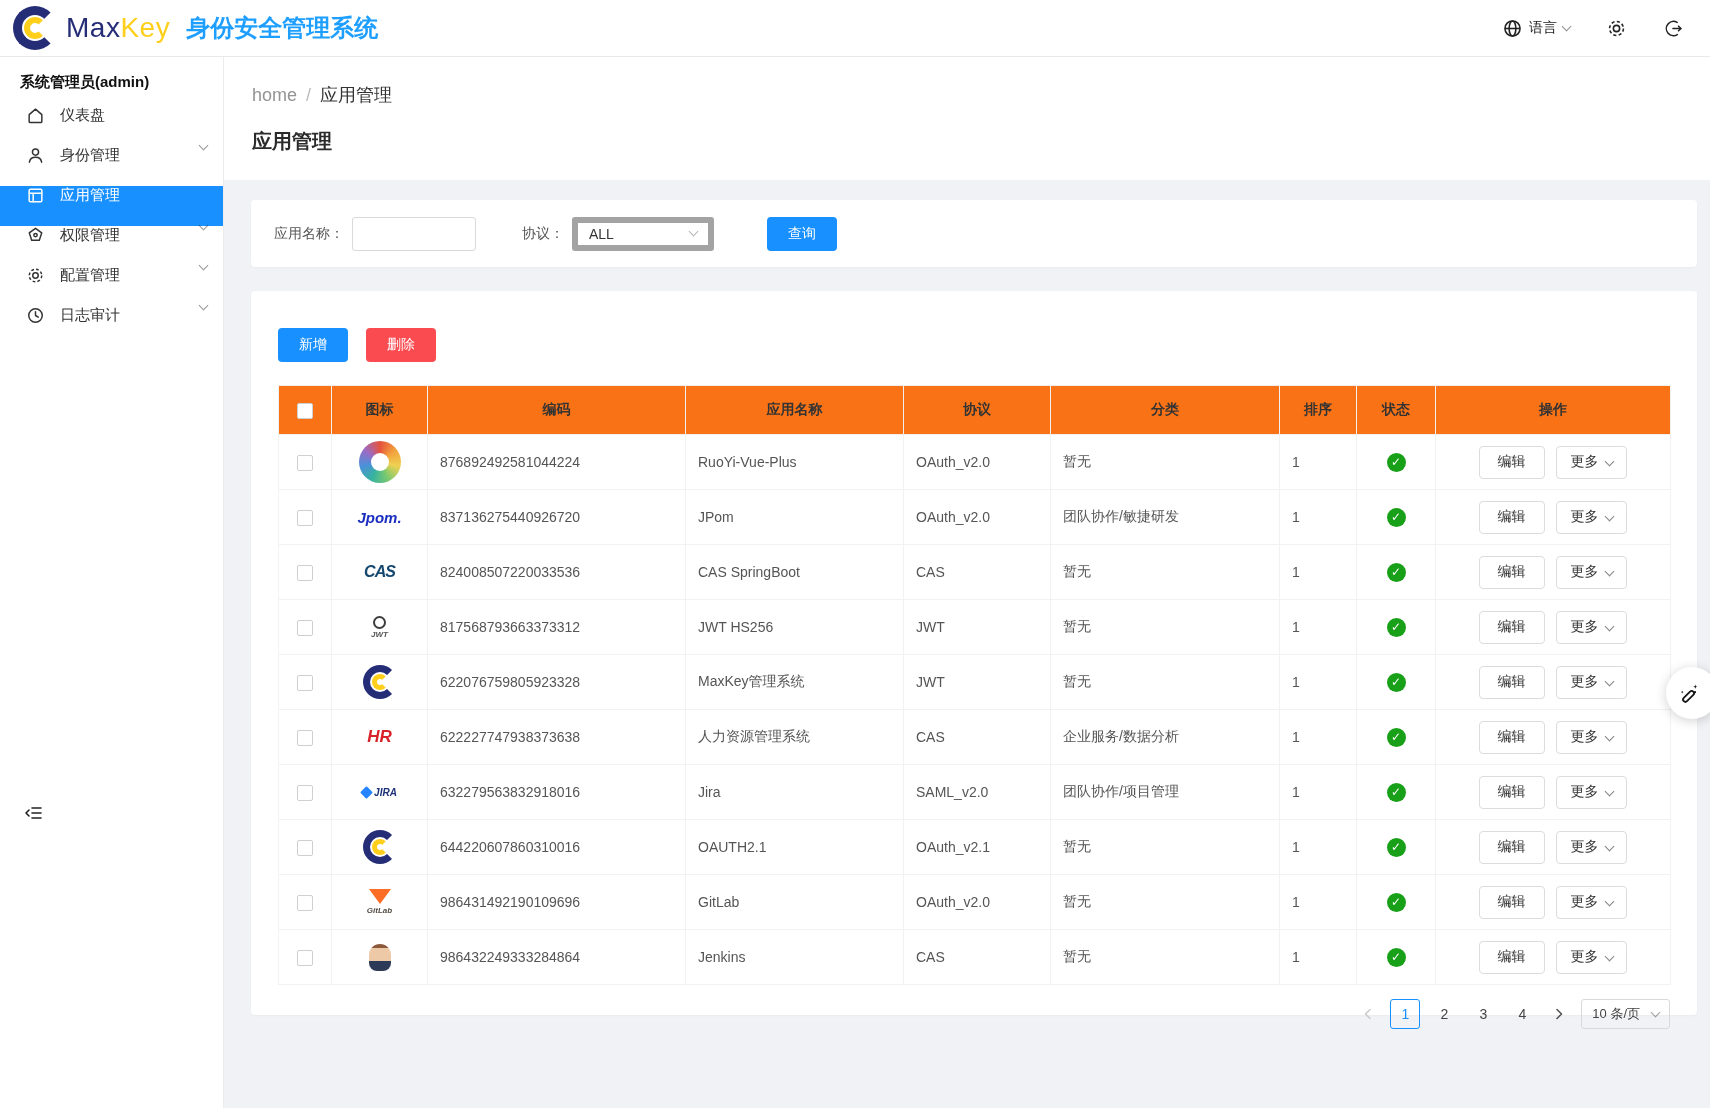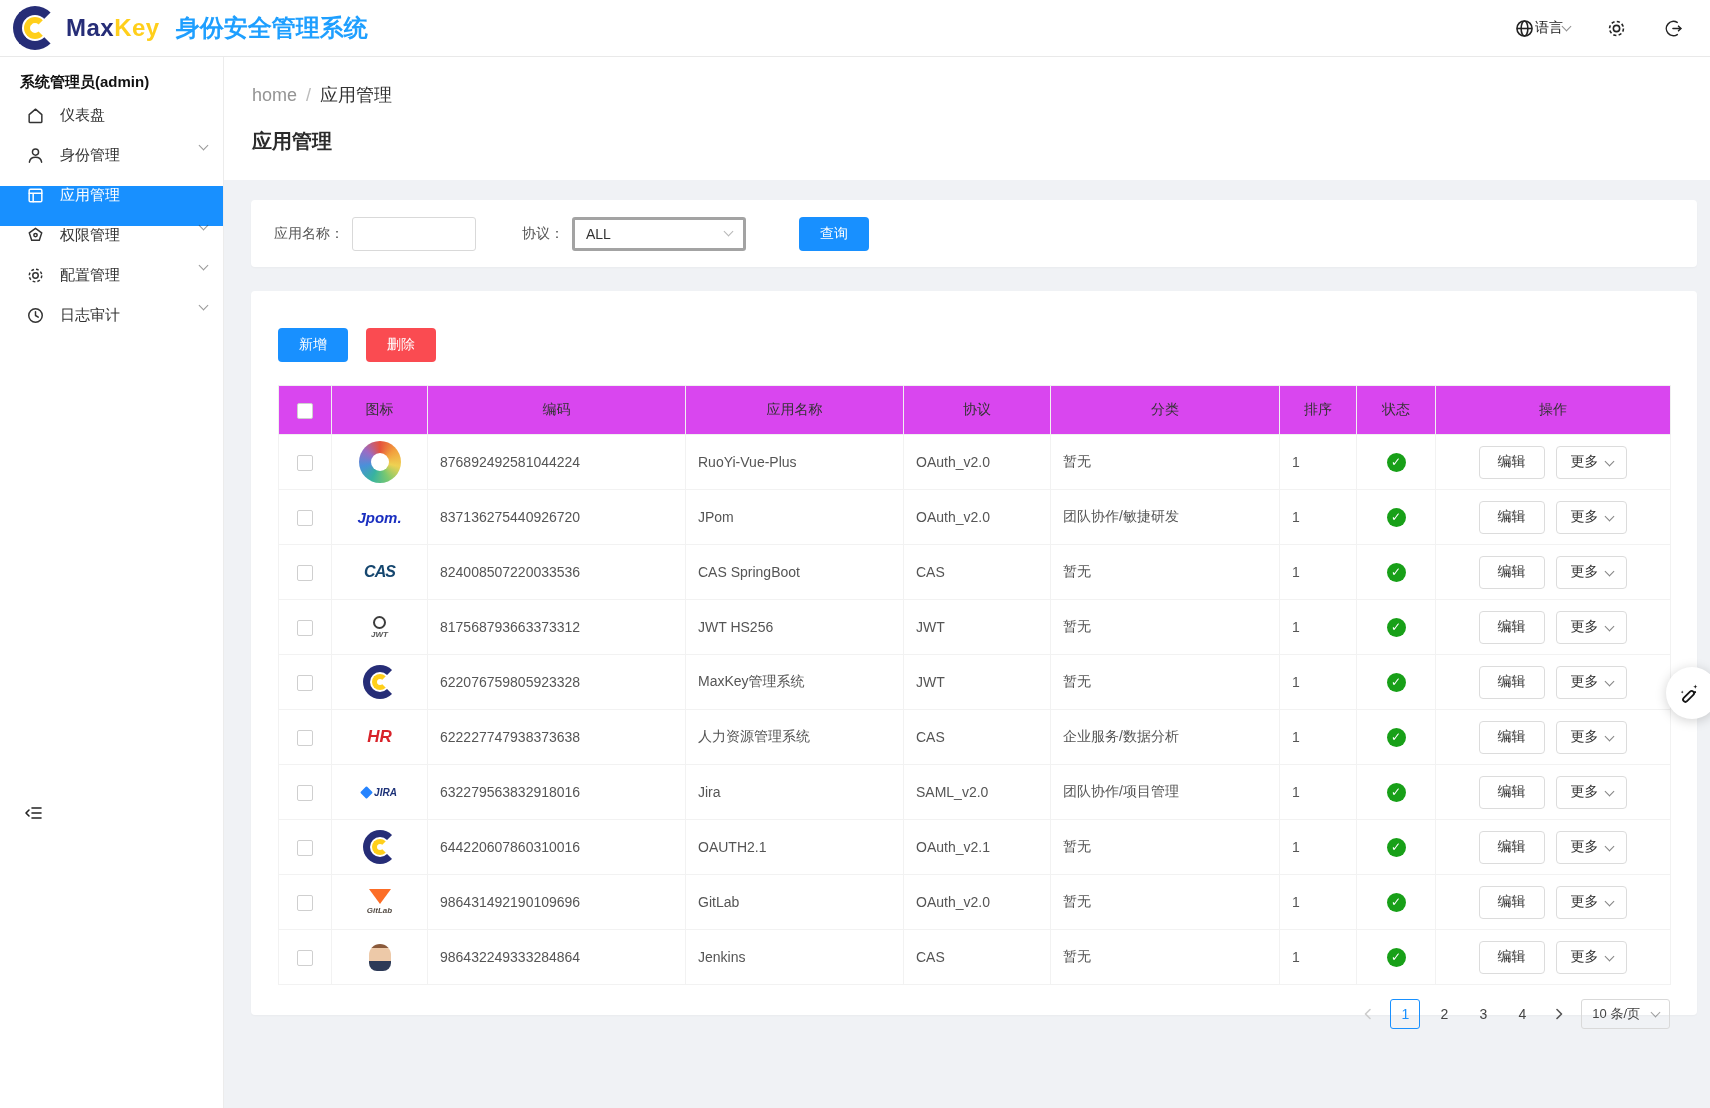--- a/index.html
+++ b/index.html
@@ -10,25 +10,25 @@
   html,body{width:1710px;height:1108px;overflow:hidden;background:#f0f2f5;
     font-family:"Liberation Sans","DejaVu Sans",sans-serif;color:#333;font-size:14px}
 
   
   .topbar{position:fixed;top:0;left:0;right:0;height:57px;background:#fff;border-bottom:1px solid #e9e9e9;
     display:flex;align-items:center;justify-content:space-between;padding:0 26px 0 12px;z-index:10}
   .brand{display:flex;align-items:center;gap:8px}
   .brand-logo{position:relative;width:46px;height:46px;display:inline-block}
   .brand-logo::before{content:'';position:absolute;inset:1px;border:9px solid var(--brand-navy);border-radius:50%;border-right-color:transparent}
   .brand-logo::after{content:'';position:absolute;inset:12px;border:6px solid var(--brand-gold);border-radius:50%;border-right-color:transparent}
-  .brand-name{font-size:24px;font-weight:bold;letter-spacing:.5px}
+  .brand-name{font-size:28px;font-weight:normal;letter-spacing:.5px}
   .bn-a{color:var(--brand-navy)} .bn-b{color:var(--brand-gold)}
   .brand-sub{font-size:24px;font-weight:bold;color:var(--brand-blue);margin-left:8px}
   .top-actions{display:flex;align-items:center;gap:36px;color:#222}
-  .lang{display:flex;align-items:center;cursor:pointer}
+  .lang{display:flex;align-items:center;gap:6px;cursor:pointer}
   .icon-20{width:21px;height:21px;display:block}
 
   
   .sidebar{position:fixed;top:57px;left:0;bottom:0;width:224px;background:#fff;border-right:1px solid #ececec;z-index:5}
   .side-user{padding:16px 0 14px 20px;font-weight:bold;font-size:15px;color:#111}
   .side-item{height:40px;display:flex;align-items:flex-start;padding:0 16px 0 26px;gap:15px;color:#333;font-size:15px;cursor:pointer}
   .side-item svg{width:19px;height:19px;flex:none}
   .side-item .label{flex:1}
   .side-item.active{background:var(--primary);color:#fff}
   .chev-down{display:inline-block;width:7px;height:7px;border-right:1.6px solid currentColor;border-bottom:1.6px solid currentColor;
@@ -43,33 +43,33 @@
   .bc-home{color:#949494;cursor:pointer}
   .bc-sep{color:#bbb}
   .bc-current{color:#333}
   .page-title{font-size:20px;font-weight:600;color:#2b2b2b;margin-top:21px}
 
   .card{background:#fff;border-radius:4px;margin:0 13px 0 27px;box-shadow:0 1px 2px rgba(0,0,0,.03)}
   .filter-card{margin-top:20px;height:67px;display:flex;align-items:center;padding:0 23px}
   .f-label{color:#555}
   .f-input{width:124px;height:34px;border:1px solid #d9d9d9;border-radius:3px;outline:none;padding:0 8px;font:inherit;margin-left:8px}
   .lbl-protocol{margin-left:46px}
-  .select{width:174px;height:34px;border:3px solid #a3a3a3;border-radius:3px;display:flex;align-items:center;justify-content:space-between;
+  .select{width:142px;height:34px;border:6px solid #a3a3a3;border-radius:3px;display:flex;align-items:center;justify-content:space-between;
     padding:0 11px;color:#333;cursor:pointer;margin-left:8px}
   .select .chev-down{opacity:.35}
   .btn{height:34px;border:none;border-radius:4px;color:#fff;font:inherit;cursor:pointer;padding:0 21px}
   .btn-primary{background:var(--primary)}
   .btn-danger{background:var(--danger)}
   .search-btn{margin-left:53px}
 
   .table-card{margin-top:24px;height:724px;padding:37px 27px 0 27px}
   .toolbar{display:flex;gap:18px}
 
   table.grid{width:1392px;border-collapse:collapse;margin-top:23px;table-layout:fixed}
-  .grid th{height:49px;background:#d946ef;font-weight:normal;color:#333;border:1px solid #f0f0f0;text-align:center}
+  .grid th{height:49px;background:#f97316;font-weight:bold;color:#333;border:1px solid #f0f0f0;text-align:center}
   .grid td{height:55px;border:1px solid #f2f2f2;color:#555}
   .cell-left{padding-left:12px;text-align:left}
   .c-center{text-align:center}
 
   .cbx{display:inline-block;width:16px;height:16px;border:1px solid #cfcfcf;border-radius:2px;background:#fff;vertical-align:middle;cursor:pointer}
 
   
   .applogo{width:42px;height:42px;display:inline-flex;align-items:center;justify-content:center;position:relative;font-weight:bold;vertical-align:middle}
   .applogo-ruoyi{border-radius:50%;background:conic-gradient(#e5533c,#f2a03d,#efd152,#7bc96f,#37b3a0,#4a90d9,#9b6bc4,#e5533c)}
   .applogo-ruoyi::after{content:'';position:absolute;inset:12px;background:#fff;border-radius:50%}

